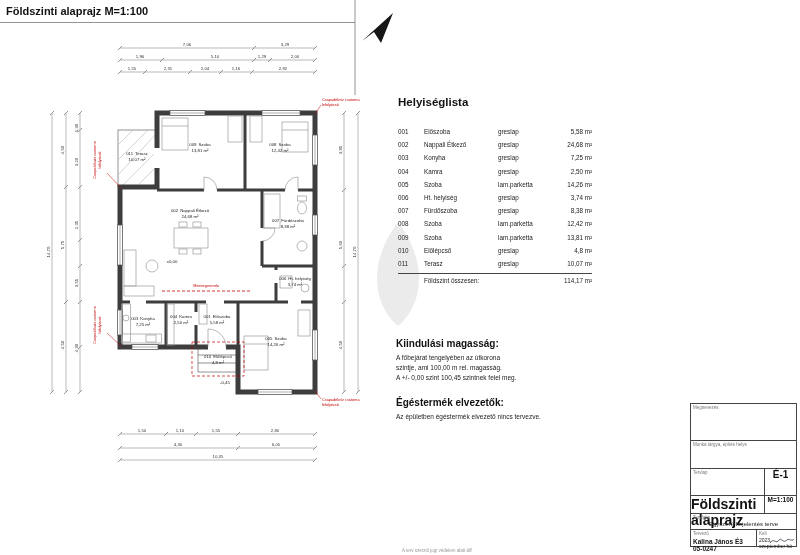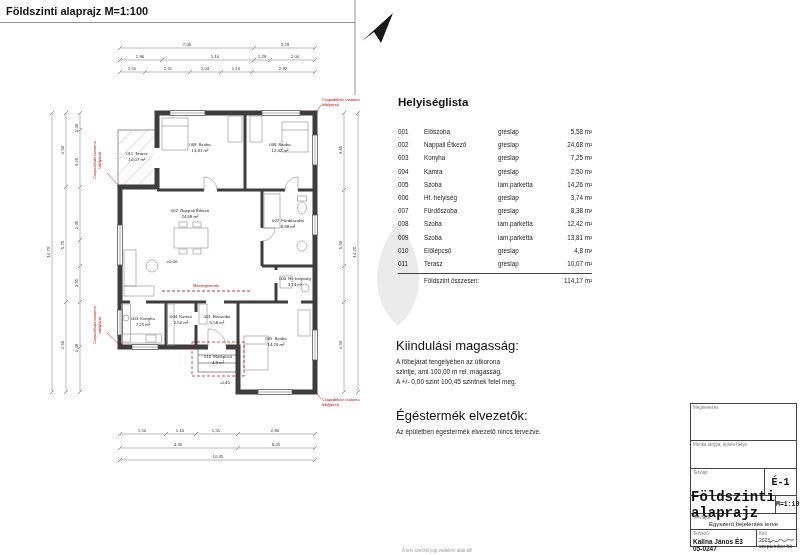--- a/index.html
+++ b/index.html
@@ -11,36 +11,36 @@
   
   .roomlist{position:absolute;left:398px;top:96px;width:194px;}
   .rl-title{font-size:11.5px;font-weight:bold;margin-bottom:17px;color:#111;}
   .rl-row{display:grid;grid-template-columns:26px 74px 56px 1fr;font-size:6.3px;line-height:13.2px;color:#222;}
   .rl-row .c-area{text-align:right;}
   .rl-total{margin-top:3px;border-top:1px solid #444;padding-top:3px;display:grid;
             grid-template-columns:26px 130px 1fr;font-size:6.3px;color:#222;}
   .rl-total .c-area{text-align:right;}
   
   .notes{position:absolute;left:396px;top:338px;width:212px;}
-  .note-h{font-size:13px;font-weight:normal;margin-bottom:4px;color:#111;}
+  .note-h{font-size:10px;font-weight:bold;margin-bottom:4px;color:#111;}
   .note-b{font-size:6.5px;line-height:1.55;color:#222;}
-  .note-gap{margin-top:21px;}
+  .note-gap{margin-top:14px;}
   
   .tblock{position:absolute;left:690px;top:403px;width:107px;height:144px;border:1px solid #444;
           box-sizing:border-box;background:#fff;font-size:6px;}
   .tb-r{box-sizing:border-box;border-bottom:1px solid #444;position:relative;display:flex;}
   .tb-r1{height:37px;} .tb-r2{height:28px;} .tb-r3{height:27px;} .tb-r4{height:18px;}
   .tb-r5{height:16px;flex-direction:column;align-items:center;justify-content:flex-end;padding-bottom:2px;}
   .tb-r6{height:16px;border-bottom:none;flex:1;}
   .tb-lbl{font-size:4.5px;color:#777;display:block;padding:1px 2px;}
   .tb-cell{box-sizing:border-box;position:relative;}
   .grow{flex:1;}
   .w32{width:32px;} .w40{width:40px;}
   .bl{border-left:1px solid #444;}
-  .center{display:flex;align-items:center;justify-content:center;font-family:Liberation Mono, monospace;}
+  .center{display:flex;align-items:flex-start;justify-content:center;}
   .tb-sheetno{font-size:10px;font-weight:bold;color:#111;}
   .tb-title{font-size:14px;font-weight:bold;color:#111;}
   .tb-scale{font-size:6.5px;font-weight:bold;color:#111;}
   .tb-proj{font-size:6px;color:#222;}
   .tb-arch{font-size:6.5px;font-weight:bold;color:#111;padding:1px 2px;}
   .tb-date{font-size:5px;color:#222;padding:0 2px;line-height:1.2;}
   .sig{position:absolute;right:1px;bottom:0;}
   .micro{position:absolute;left:402px;top:548px;font-size:4.5px;color:#999;}
 </style>
 </head>

